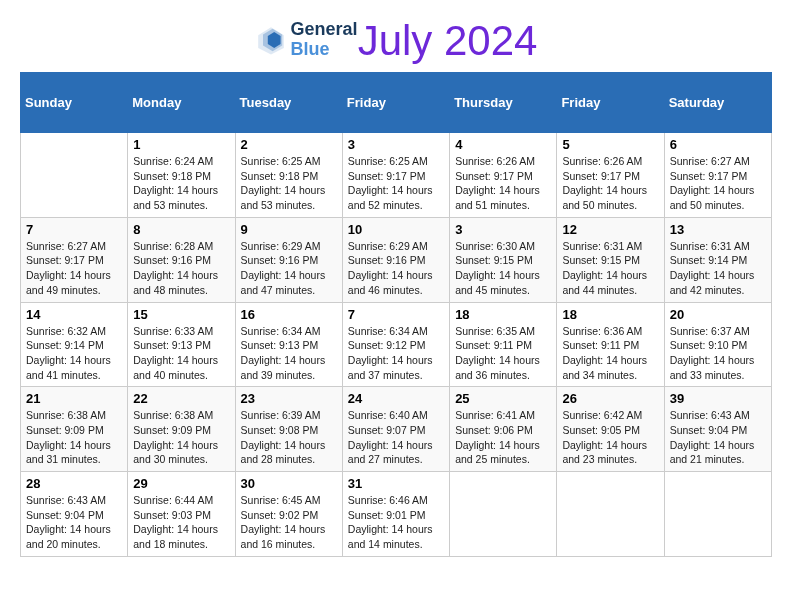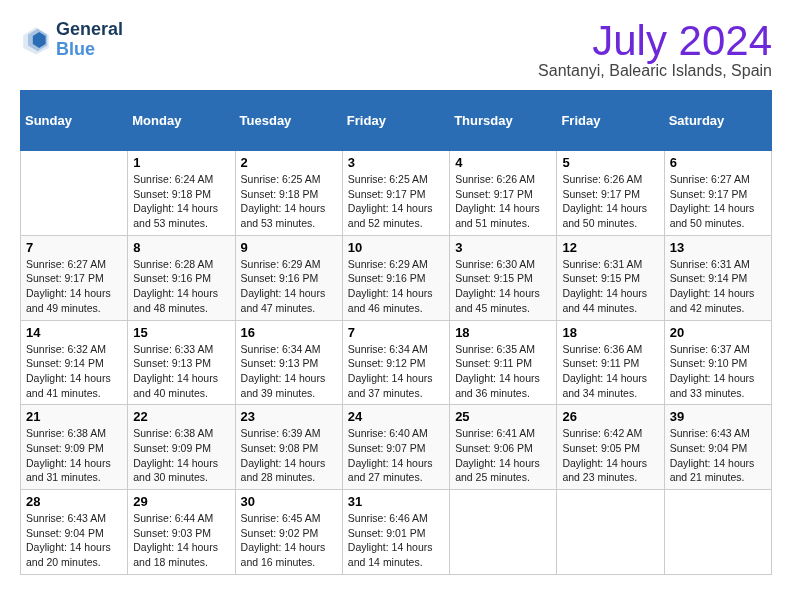--- a/index.html
+++ b/index.html
@@ -5,21 +5,21 @@
     * { box-sizing: border-box; margin: 0; padding: 0; }
     body {
       font-family: Arial, sans-serif;
       background: #fff;
       width: 792px;
       min-height: 612px;
       padding: 20px;
     }
     .header {
       display: flex;
-      justify-content: space-between;
+      justify-content: center;
       align-items: flex-start;
       margin-bottom: 10px;
     }
     .logo {
       display: flex;
       align-items: center;
       gap: 4px;
     }
     .logo-text {
       font-size: 18px;
@@ -98,21 +98,20 @@
       <polygon points="22,6 34,13 34,27 22,34 10,27 10,13" fill="#2a6db5" opacity="0.3"></polygon>
       <polygon points="24,10 32,15 32,25 24,30 16,25 16,15" fill="#2a6db5"></polygon>
     </svg>
     <div class="logo-text">
       <div>General</div>
       <div><span>Blue</span></div>
     </div>
   </div>
   <div class="title-block">
     <div class="main-title">July 2024</div>
-    <div class="subtitle">Santanyi, Balearic Islands, Spain</div>
   </div>
 </div>
 
 <table>
   <thead>
     <tr>
     <th>Sunday</th>
         <th>Monday</th>
         <th>Tuesday</th>
         <th>Friday</th>

